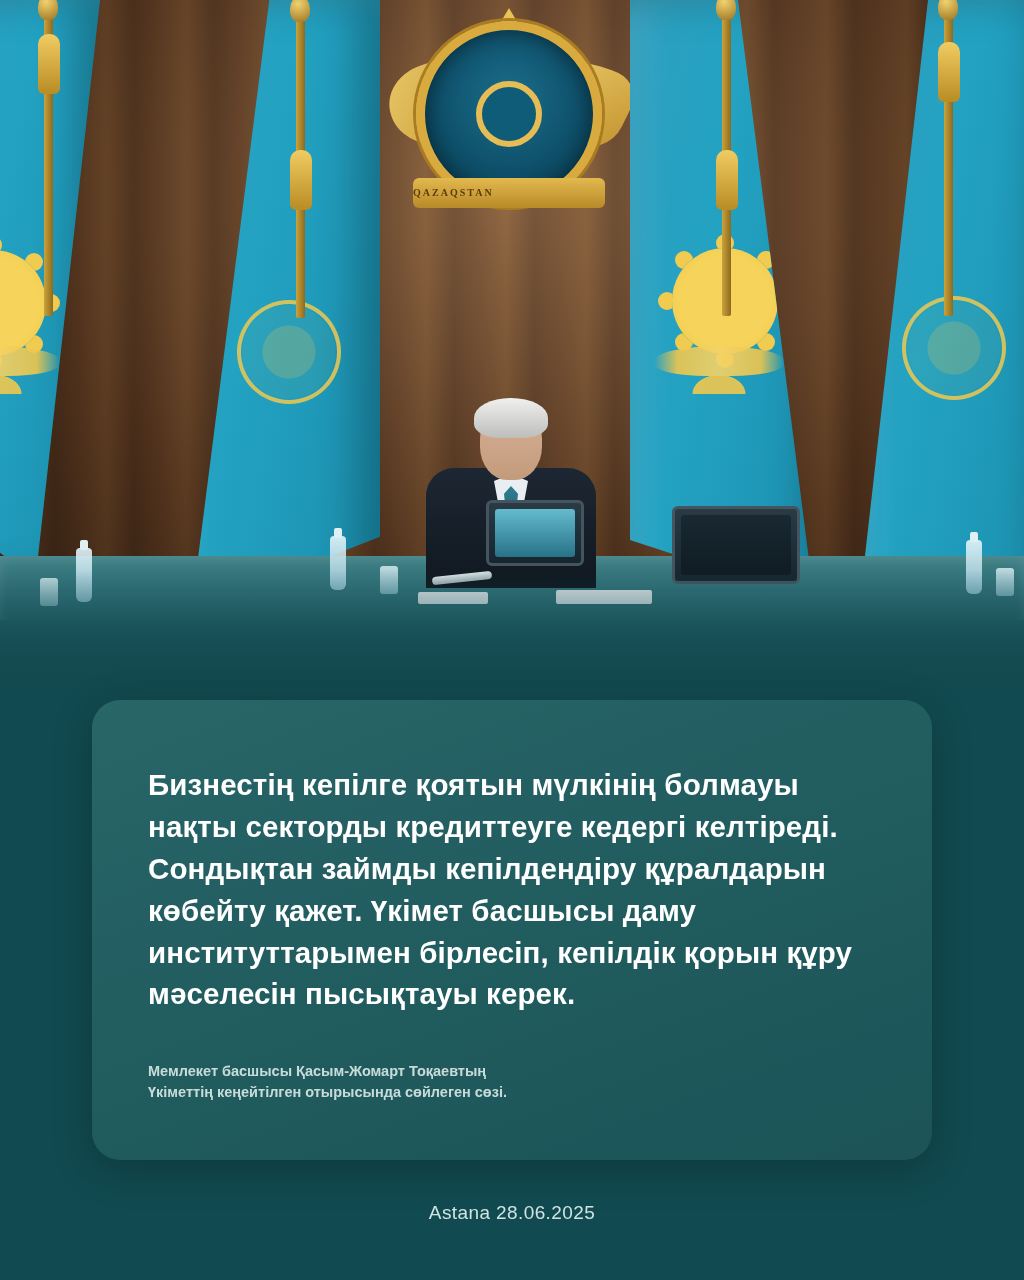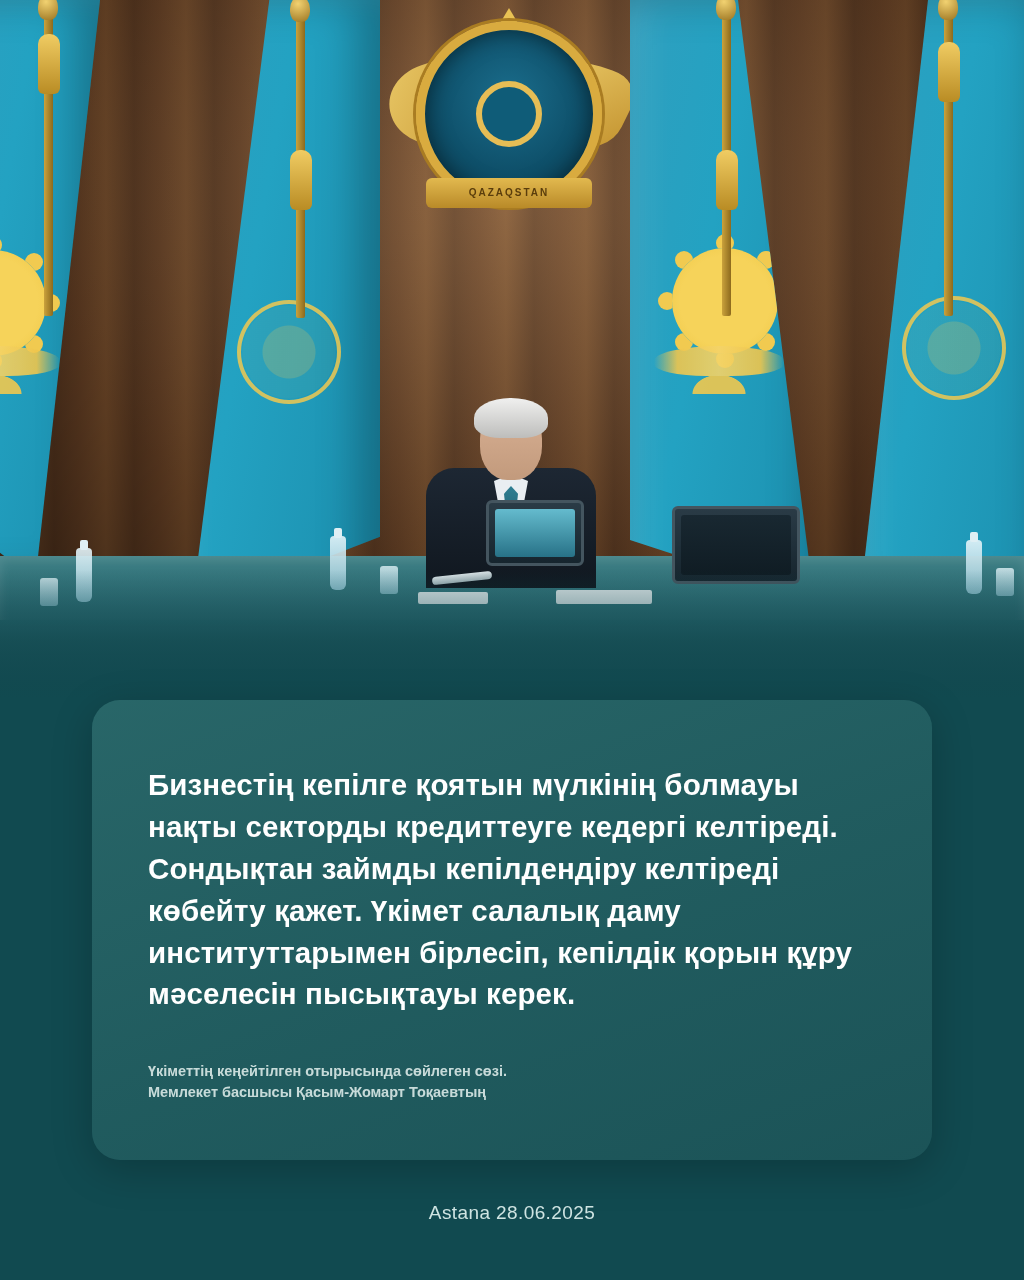--- a/index.html
+++ b/index.html
@@ -82,29 +82,29 @@
   .emblem .wing.r { right: -6px; transform: rotate(18deg) skewX(-8deg); }
   .emblem .star {
     position: absolute; left: 50%; top: 0px; transform: translateX(-50%);
     width: 0; height: 0;
     border-left: 13px solid transparent;
     border-right: 13px solid transparent;
     border-bottom: 22px solid #e8c254;
   }
   .emblem .scroll {
     position: absolute; left: 50%; bottom: 12px; transform: translateX(-50%);
-    width: 166px; height: 30px;
+    width: 192px; height: 30px;
     background: linear-gradient(180deg,#e2b94f,#b98a28);
     border-radius: 6px;
     color: #5a3d0c;
     font-size: 10px;
     letter-spacing: 2px;
-    text-align: center;
     line-height: 30px;
     font-weight: bold;
+    font-family: Liberation Serif, serif;
   }
 
   
   .flag {
     position: absolute;
     top: 0;
     background: linear-gradient(100deg, #2f9fbf 0%, #23a2c2 40%, #1b8ead 100%);
     box-shadow: inset -22px 0 40px rgba(0,0,0,.25), inset 18px 0 30px rgba(255,255,255,.08);
   }
   .pole {
@@ -350,21 +350,21 @@
     <div class="glass" style="left:380px; top:566px;"></div>
     <div class="bottle" style="left:966px; top:540px;"></div>
     <div class="glass" style="left:996px; top:568px;"></div>
     <div class="bottle" style="left:76px; top:548px;"></div>
     <div class="glass" style="left:40px; top:578px;"></div>
 
     <div class="photo-fade"></div>
   </div>
 
   <div class="quote-card">
-    <p class="quote-text">Бизнестің кепілге қоятын мүлкінің болмауы нақты секторды кредиттеуге кедергі келтіреді. Сондықтан займды кепілдендіру келтіреді көбейту қажет. Үкімет салалық даму институттарымен бірлесіп, кепілдік қорын құру мәселесін пысықтауы керек.</p>
+    <p class="quote-text">Бизнестің кепілге қоятын мүлкінің болмауы нақты секторды кредиттеуге кедергі келтіреді. Сондықтан займды кепілдендіру құралдарын көбейту қажет. Үкімет басшысы даму институттарымен бірлесіп, кепілдік қорын құру мәселесін пысықтауы керек.</p>
     <p class="quote-attr">
+      <span>Мемлекет басшысы Қасым-Жомарт Тоқаевтың</span>
       <span>Үкіметтің кеңейтілген отырысында сөйлеген сөзі.</span>
-      <span>Мемлекет басшысы Қасым-Жомарт Тоқаевтың</span>
     </p>
   </div>
 
   <div class="footer">Astana 28.06.2025</div>
 </div>
 
 </body></html>

